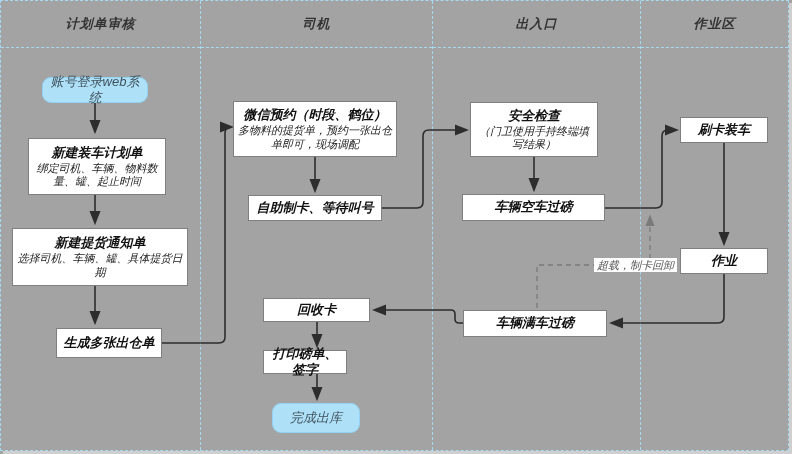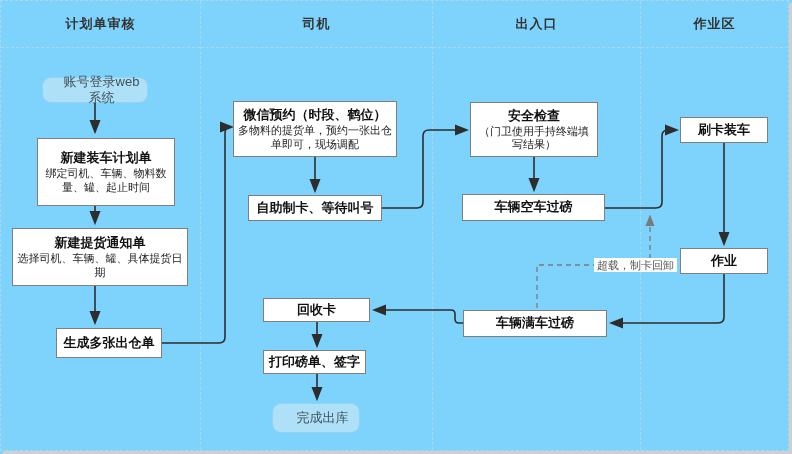--- a/index.html
+++ b/index.html
@@ -1,32 +1,32 @@
 <!DOCTYPE html>
 <html><head>
 <meta charset="utf-8">
 <style>
   html,body{margin:0;padding:0;background:#fff;}
   body{width:792px;height:454px;font-family:"Liberation Sans","DejaVu Sans",sans-serif;}
-  .canvas{position:relative;width:792px;height:454px;background:#7dd3fc;overflow:hidden;}
+  .canvas{position:relative;width:792px;height:454px;background:#a3a3a3;overflow:hidden;font-style:italic;}
   .frame{position:absolute;left:0;top:0;width:787px;height:449px;border:1px dashed #a7d9f0;display:flex;}
   .lane{height:100%;box-sizing:border-box;}
   .lane:not(:last-child){border-right:1px dashed #a7d9f0;}
   .lane-header{height:47px;box-sizing:border-box;border-bottom:1px dashed #a7d9f0;
     display:flex;align-items:center;justify-content:center;
     font-size:13px;font-weight:bold;color:#333;letter-spacing:1px;}
   .shadow-r{position:absolute;left:789px;top:3px;width:3px;height:451px;background:#cfcfcf;}
   .shadow-b{position:absolute;left:3px;top:451px;width:789px;height:3px;background:#cfcfcf;}
   .node{position:absolute;box-sizing:border-box;background:#fff;border:1px solid #7f7f7f;
     display:flex;flex-direction:column;align-items:center;justify-content:center;
     text-align:center;padding:2px 4px;}
   .node .title{font-size:13px;font-weight:bold;color:#111;line-height:1.25;}
   .node .desc{font-size:11px;color:#222;line-height:1.2;margin-top:1px;}
   .node.rounded{background:#aee1f8;border:1px solid #93d2f3;border-radius:9px;}
-  .node.rounded .title{font-weight:normal;color:#40525c;font-size:13px;margin-left:13px;}
+  .node.rounded .title{font-weight:normal;color:#40525c;font-size:13px;}
   .connectors{position:absolute;left:0;top:0;width:792px;height:454px;pointer-events:none;}
   .edge-label{position:absolute;left:561px;top:258px;font-size:11px;color:#555;
     background:#fefefe;padding:0 3px;line-height:14px;margin-left:33px;}
 </style>
 </head>
 <body>
 
 <div class="canvas">
 
   <div class="frame">
@@ -71,21 +71,21 @@
       <path d="M317,374 V398" marker-end="url(#ah)"></path>
     </g>
     <g fill="none" stroke="#7a7a7a" stroke-width="1.3" stroke-dasharray="5,4">
       <path d="M537,308 V265 H650 V217" marker-end="url(#ahg)"></path>
     </g>
   </svg>
 
   <div class="node rounded" style="left:42px;top:77px;width:106px;height:26px">
     <div class="title">账号登录web系统</div>
   </div>
-  <div class="node" style="left:37px;top:138px;width:138px;height:68px">
+  <div class="node" style="left:28px;top:138px;width:138px;height:57px">
     <div class="title">新建装车计划单</div>
     <div class="desc">绑定司机、车辆、物料数量、罐、起止时间</div>
   </div>
   <div class="node" style="left:12px;top:228px;width:176px;height:58px">
     <div class="title">新建提货通知单</div>
     <div class="desc">选择司机、车辆、罐、具体提货日期</div>
   </div>
   <div class="node" style="left:56px;top:328px;width:106px;height:30px">
     <div class="title">生成多张出仓单</div>
   </div>
@@ -93,21 +93,21 @@
   <div class="node" style="left:233px;top:101px;width:164px;height:56px">
     <div class="title">微信预约（时段、鹤位）</div>
     <div class="desc">多物料的提货单，预约一张出仓单即可，现场调配</div>
   </div>
   <div class="node" style="left:248px;top:195px;width:134px;height:26px">
     <div class="title">自助制卡、等待叫号</div>
   </div>
   <div class="node" style="left:263px;top:298px;width:107px;height:24px">
     <div class="title">回收卡</div>
   </div>
-  <div class="node" style="left:263px;top:350px;width:103px;height:24px">
+  <div class="node" style="left:263px;top:350px;width:84px;height:24px">
     <div class="title">打印磅单、签字</div>
   </div>
   <div class="node rounded" style="left:272px;top:403px;width:88px;height:30px">
     <div class="title">完成出库</div>
   </div>
 
   <div class="node" style="left:470px;top:102px;width:128px;height:55px">
     <div class="title">安全检查</div>
     <div class="desc">（门卫使用手持终端填写结果）</div>
   </div>

